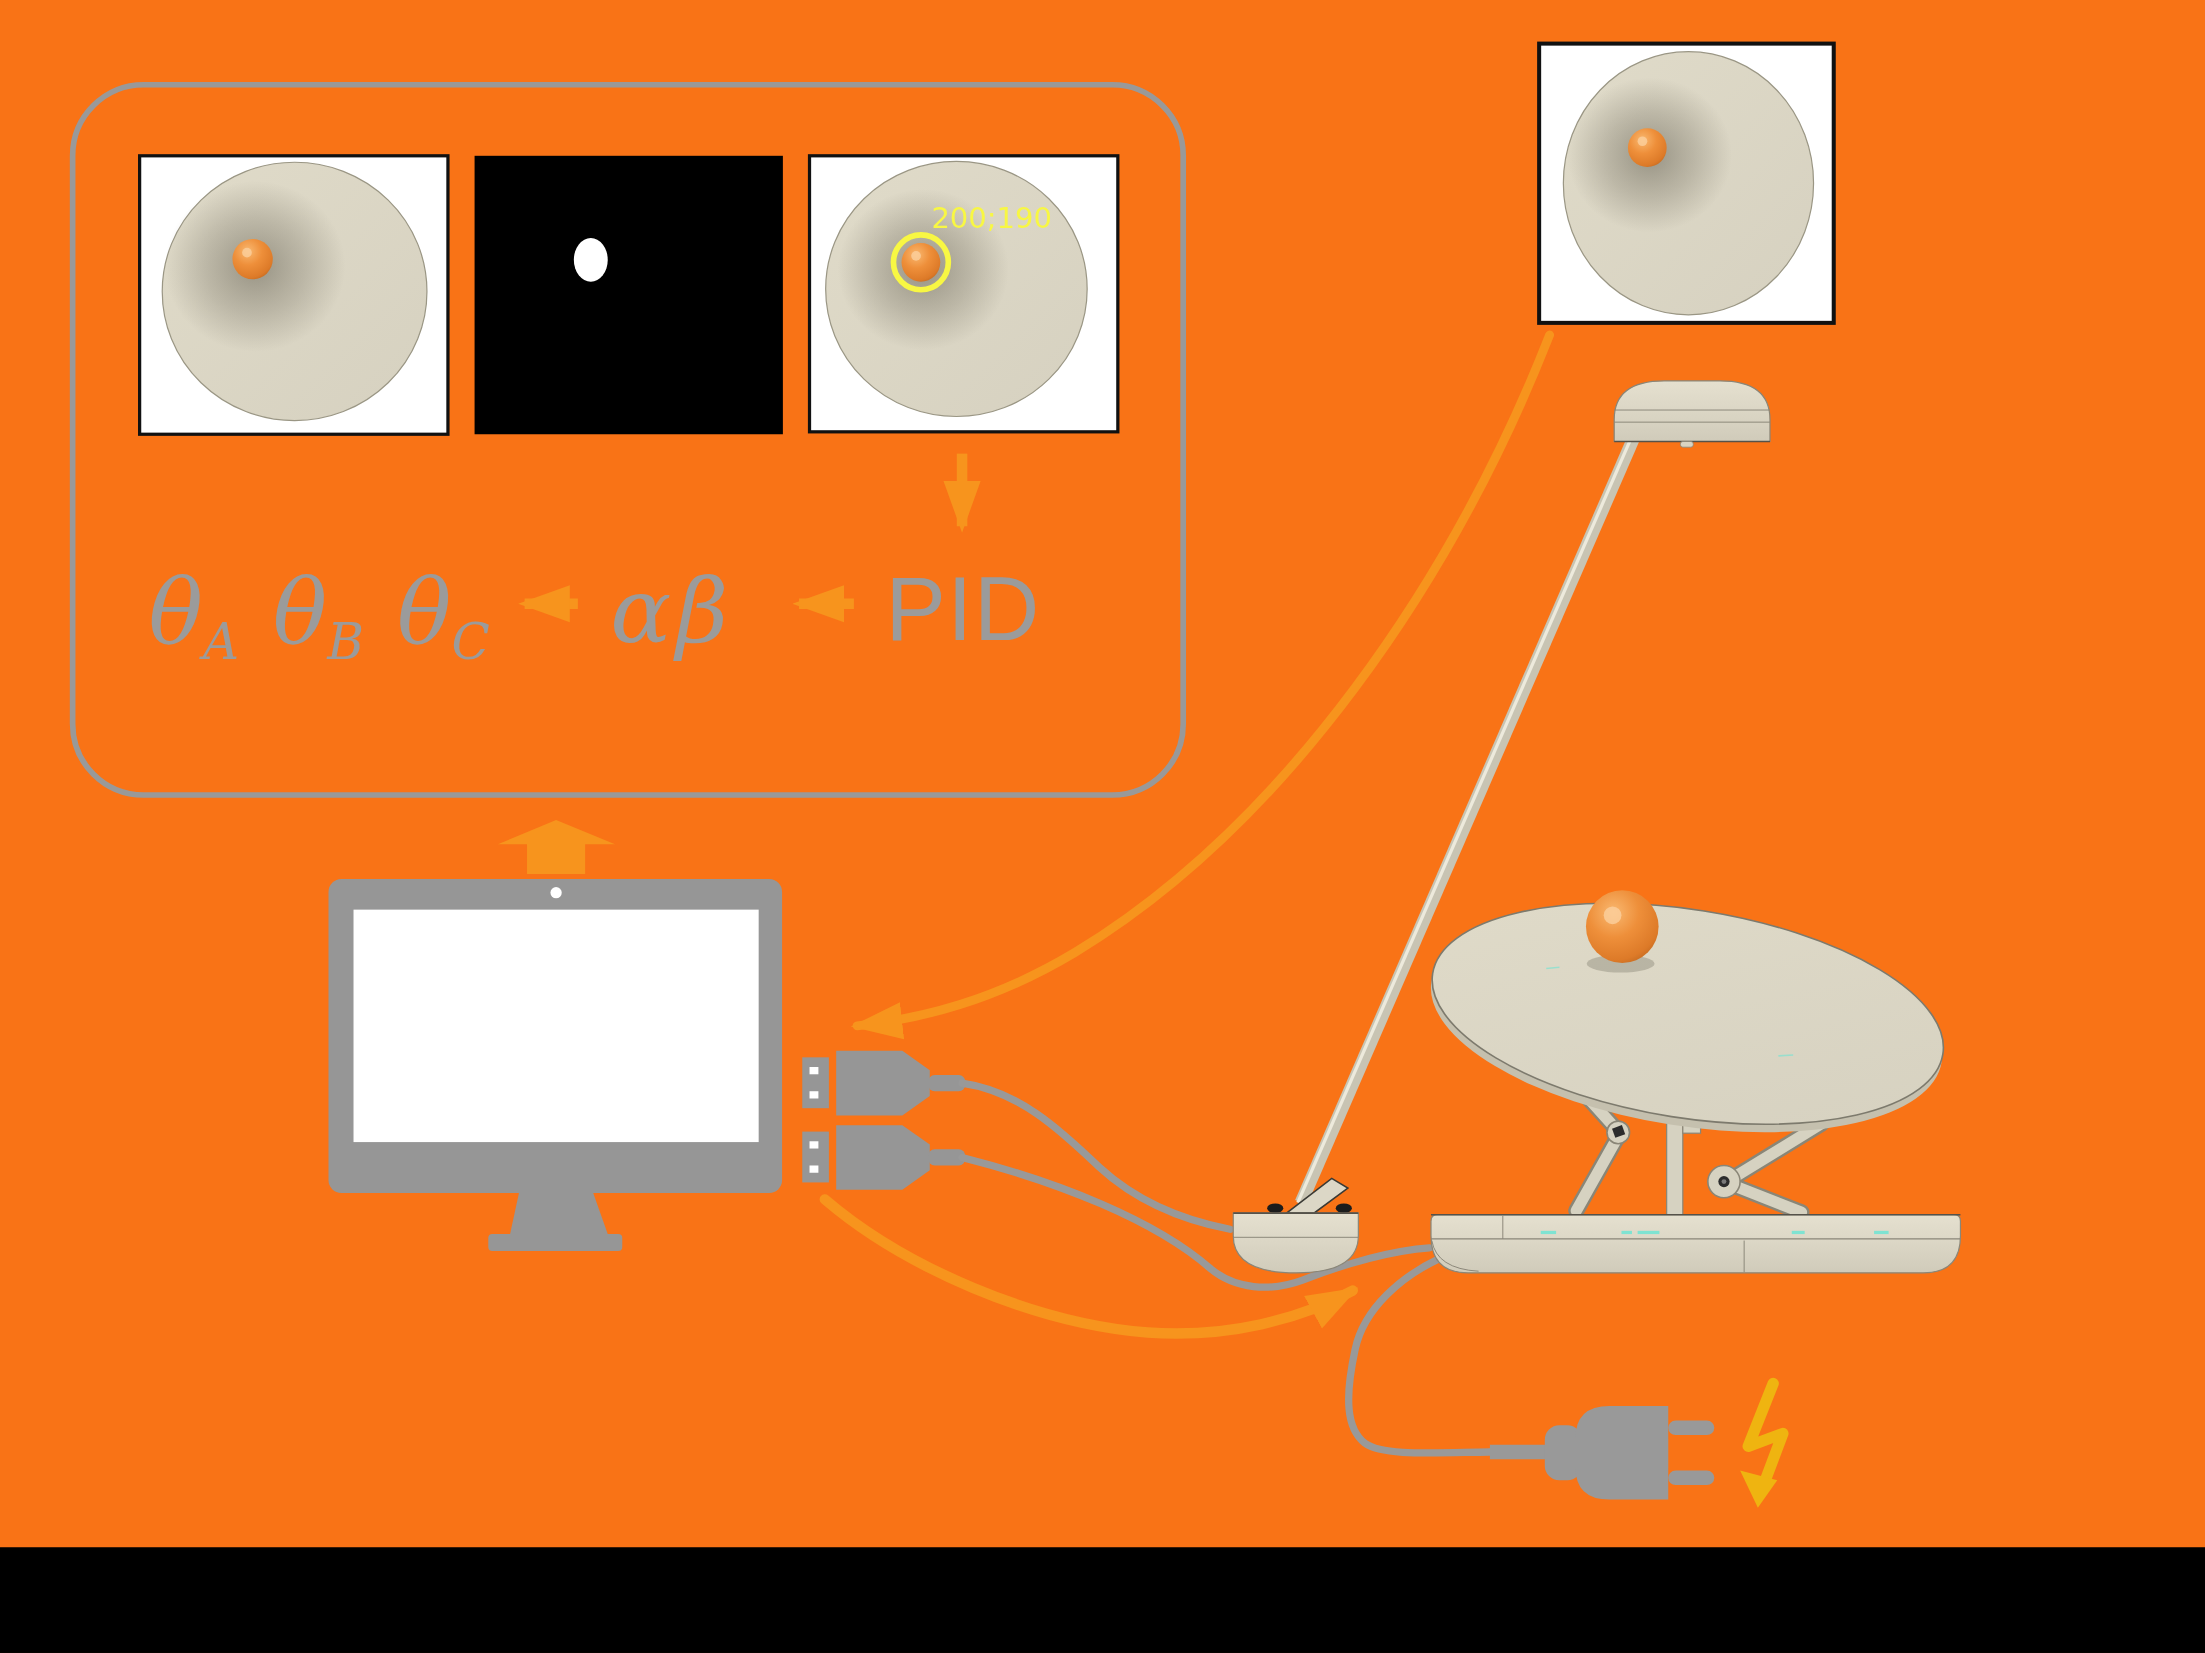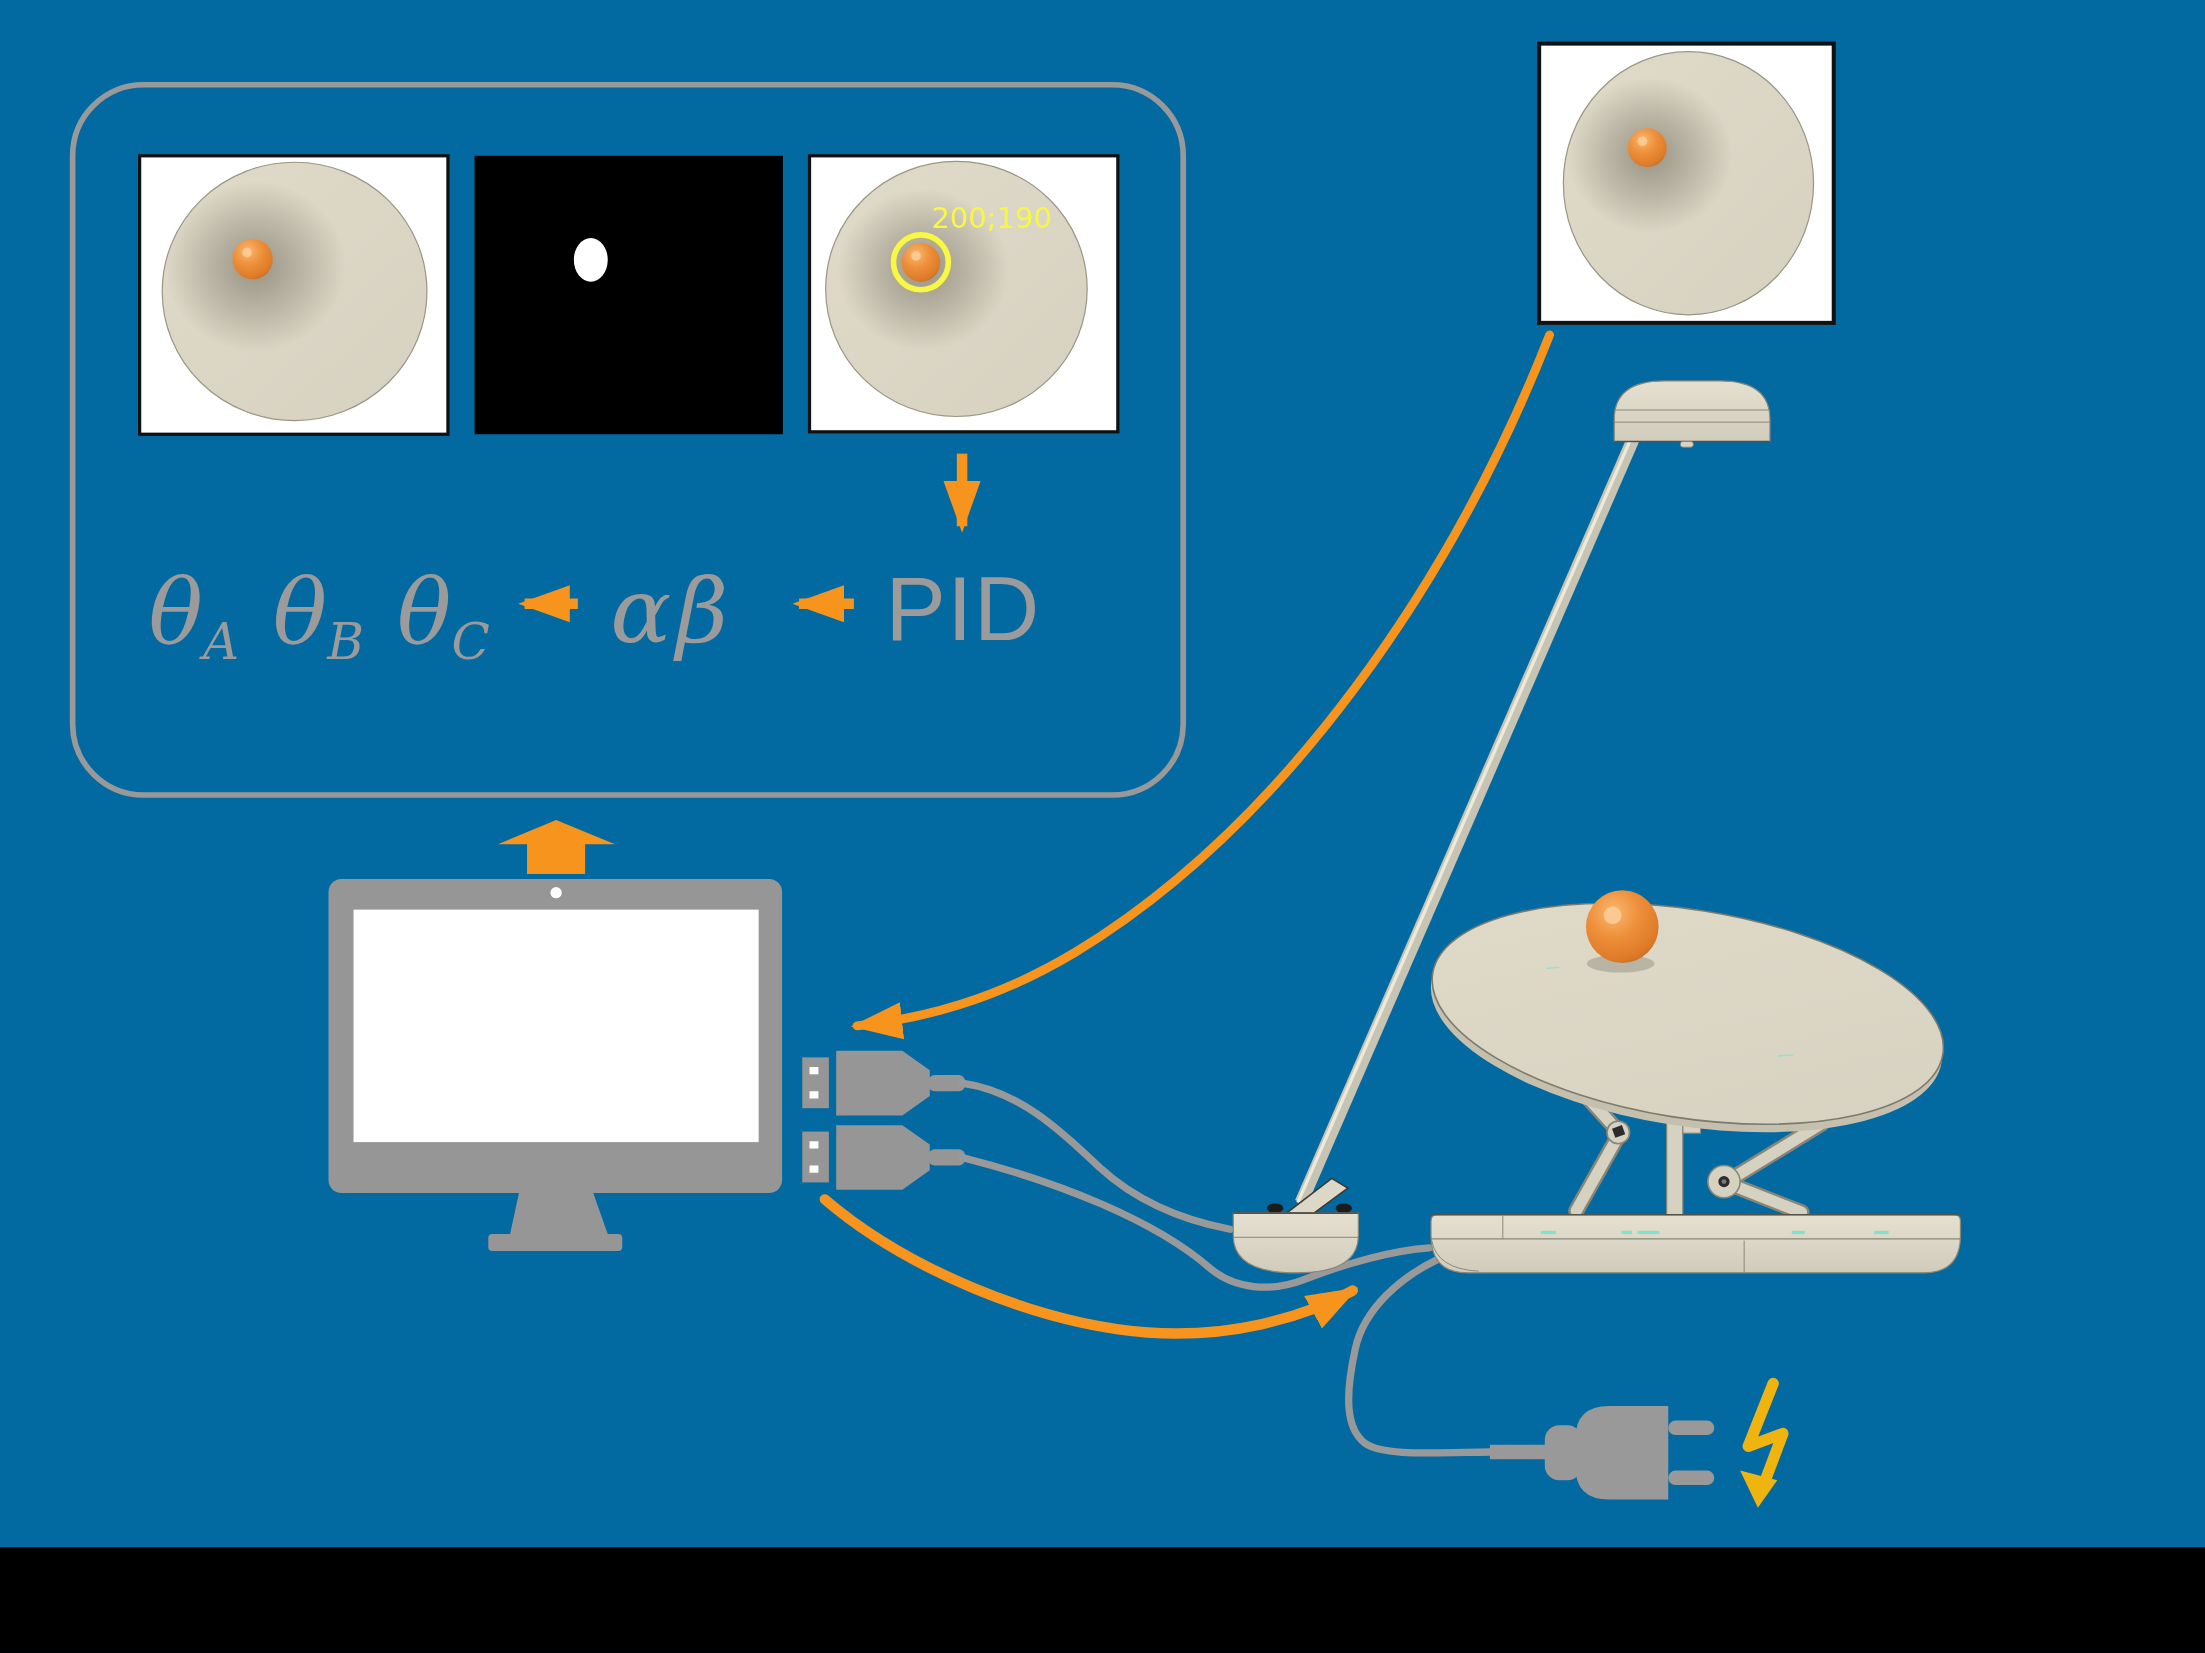--- a/index.html
+++ b/index.html
@@ -1,17 +1,17 @@
 <!DOCTYPE html>
 <html style="font-size:13px"><head>
 <meta charset="utf-8">
 <style>
   html,body{margin:0;padding:0;background:#ffffff;width:2205px;height:1653px;overflow:hidden;
             font-family:"DejaVu Sans", sans-serif;}
-  .stage{position:relative;width:2205px;height:1653px;background:#0369a1;}
+  .stage{position:relative;width:2205px;height:1653px;background:#f97316;}
   svg{position:absolute;left:0;top:0;}
   .serif-it{font-family:"DejaVu Serif", serif;font-style:italic;}
   .sans{font-family:"Liberation Sans", sans-serif;}
 </style>
 </head>
 <body>
 
 <div class="stage">
 <svg width="2205" height="1653" viewBox="0 0 2732 2048">
   <defs>

